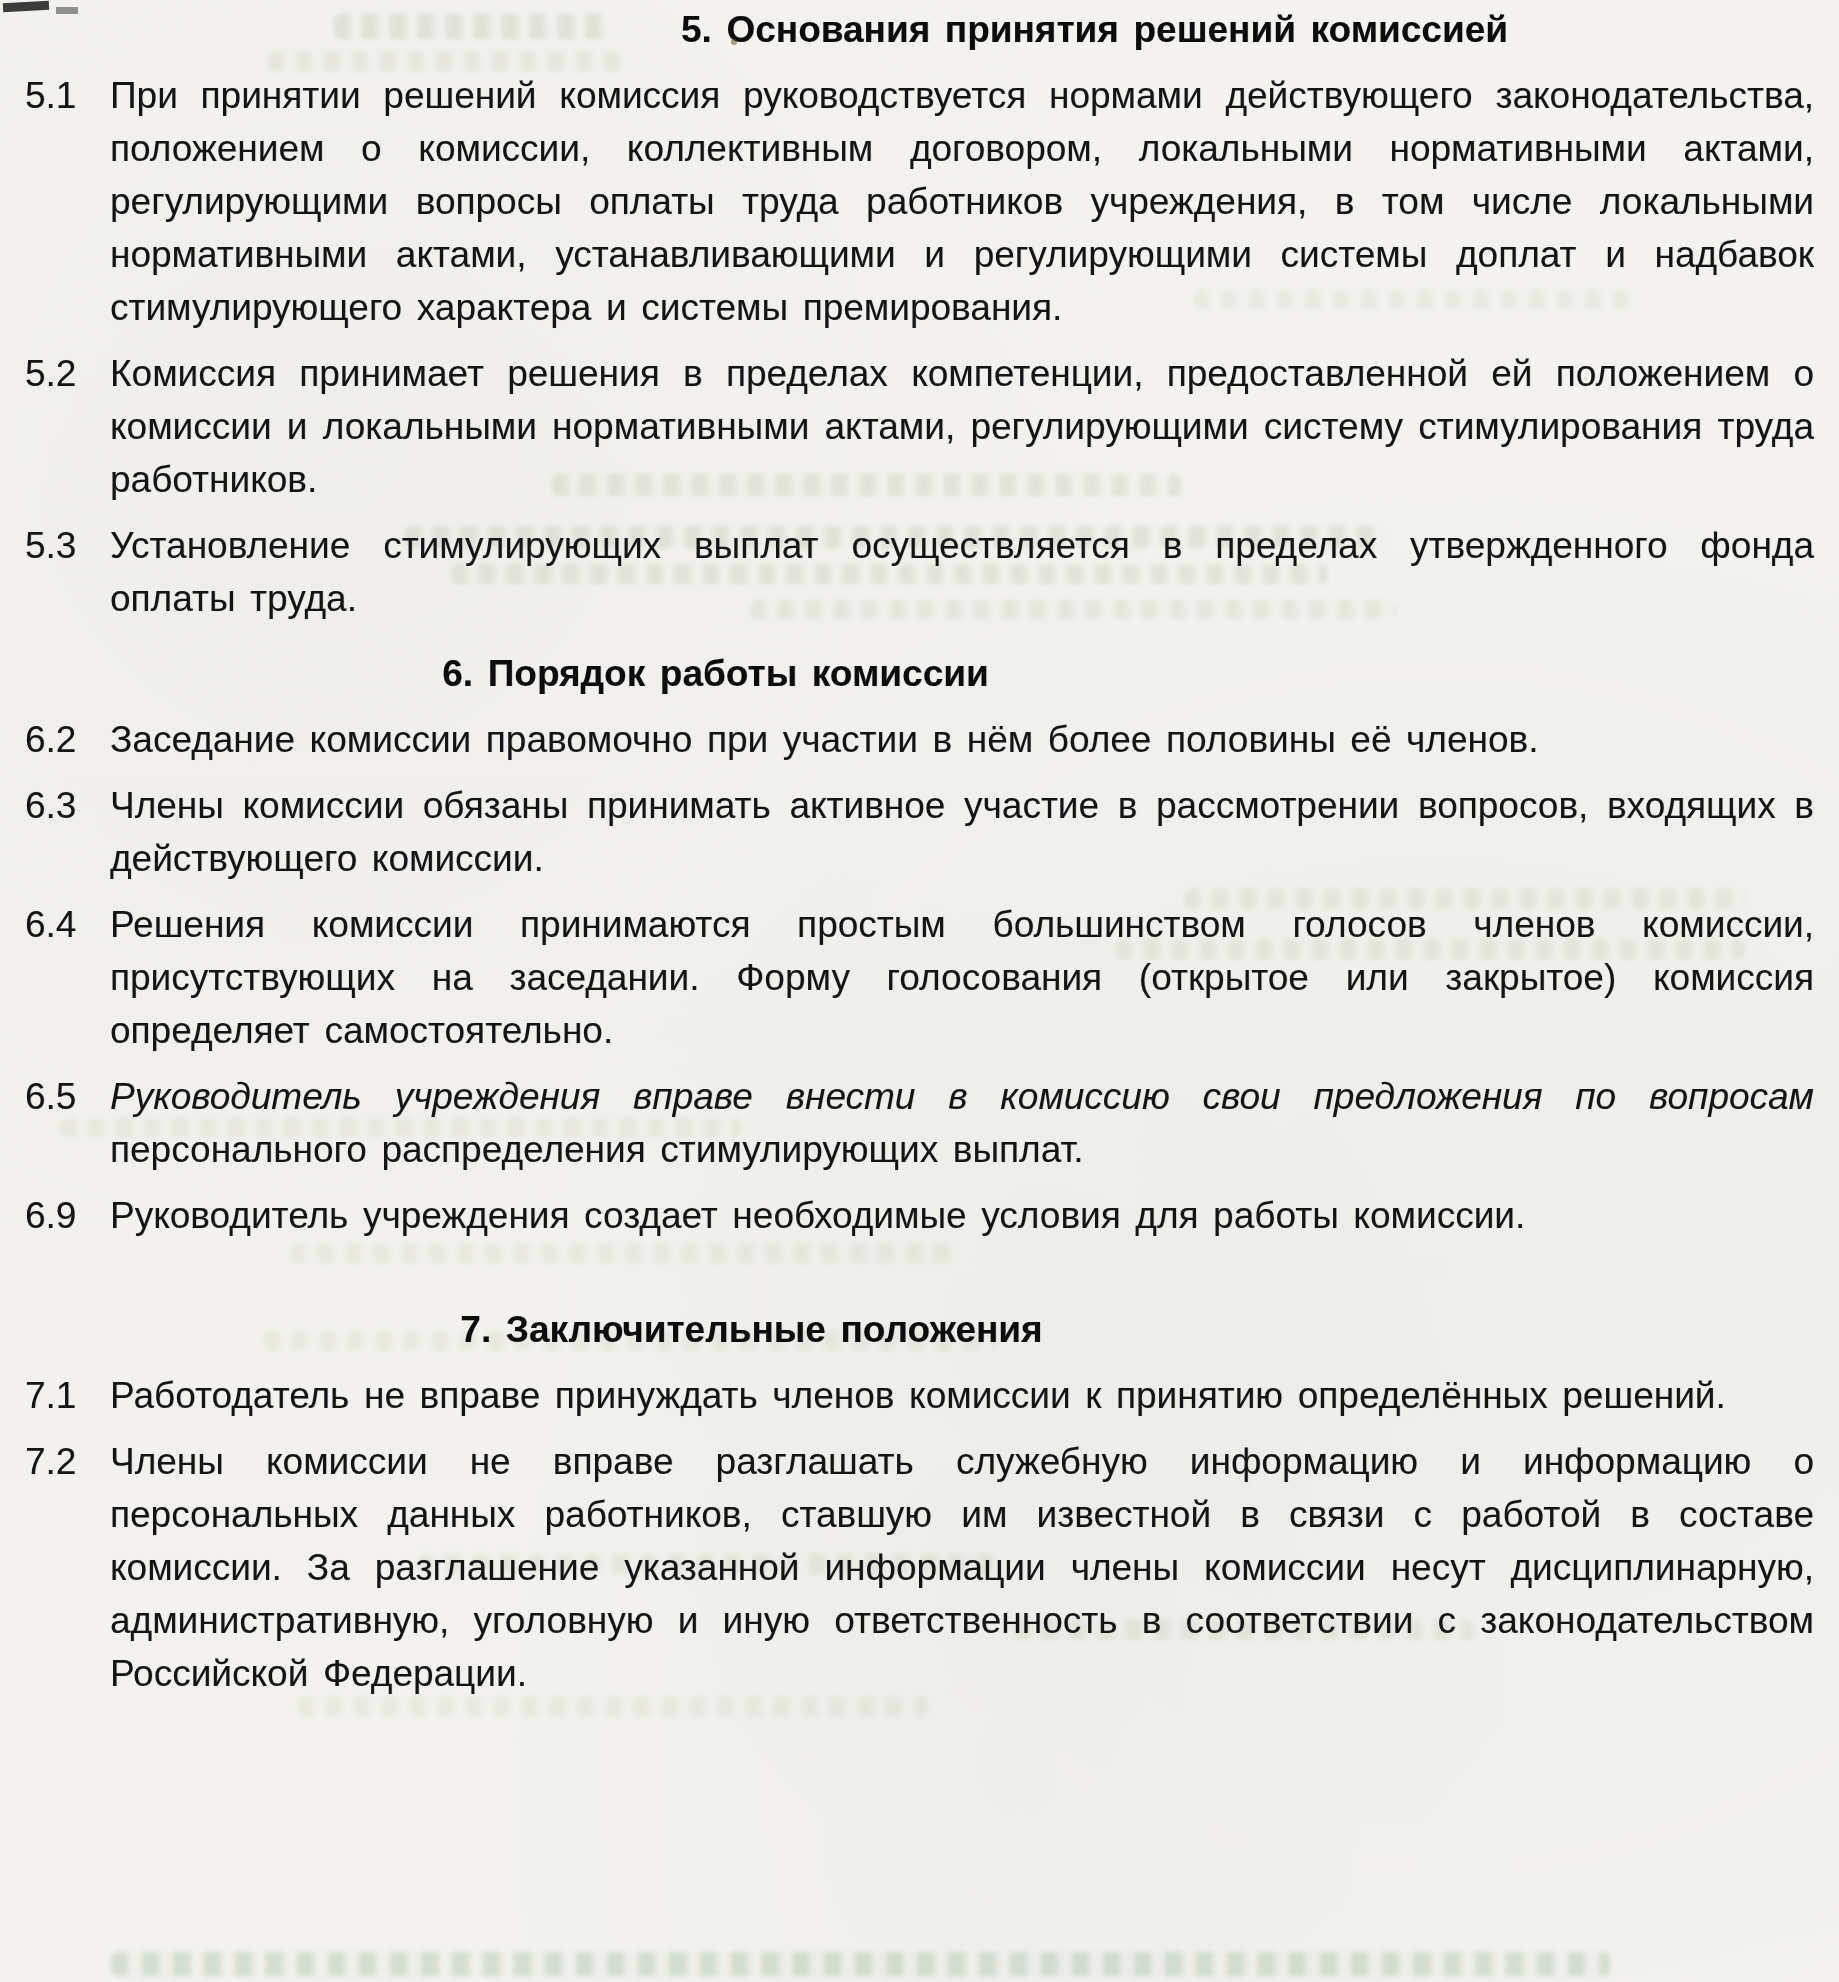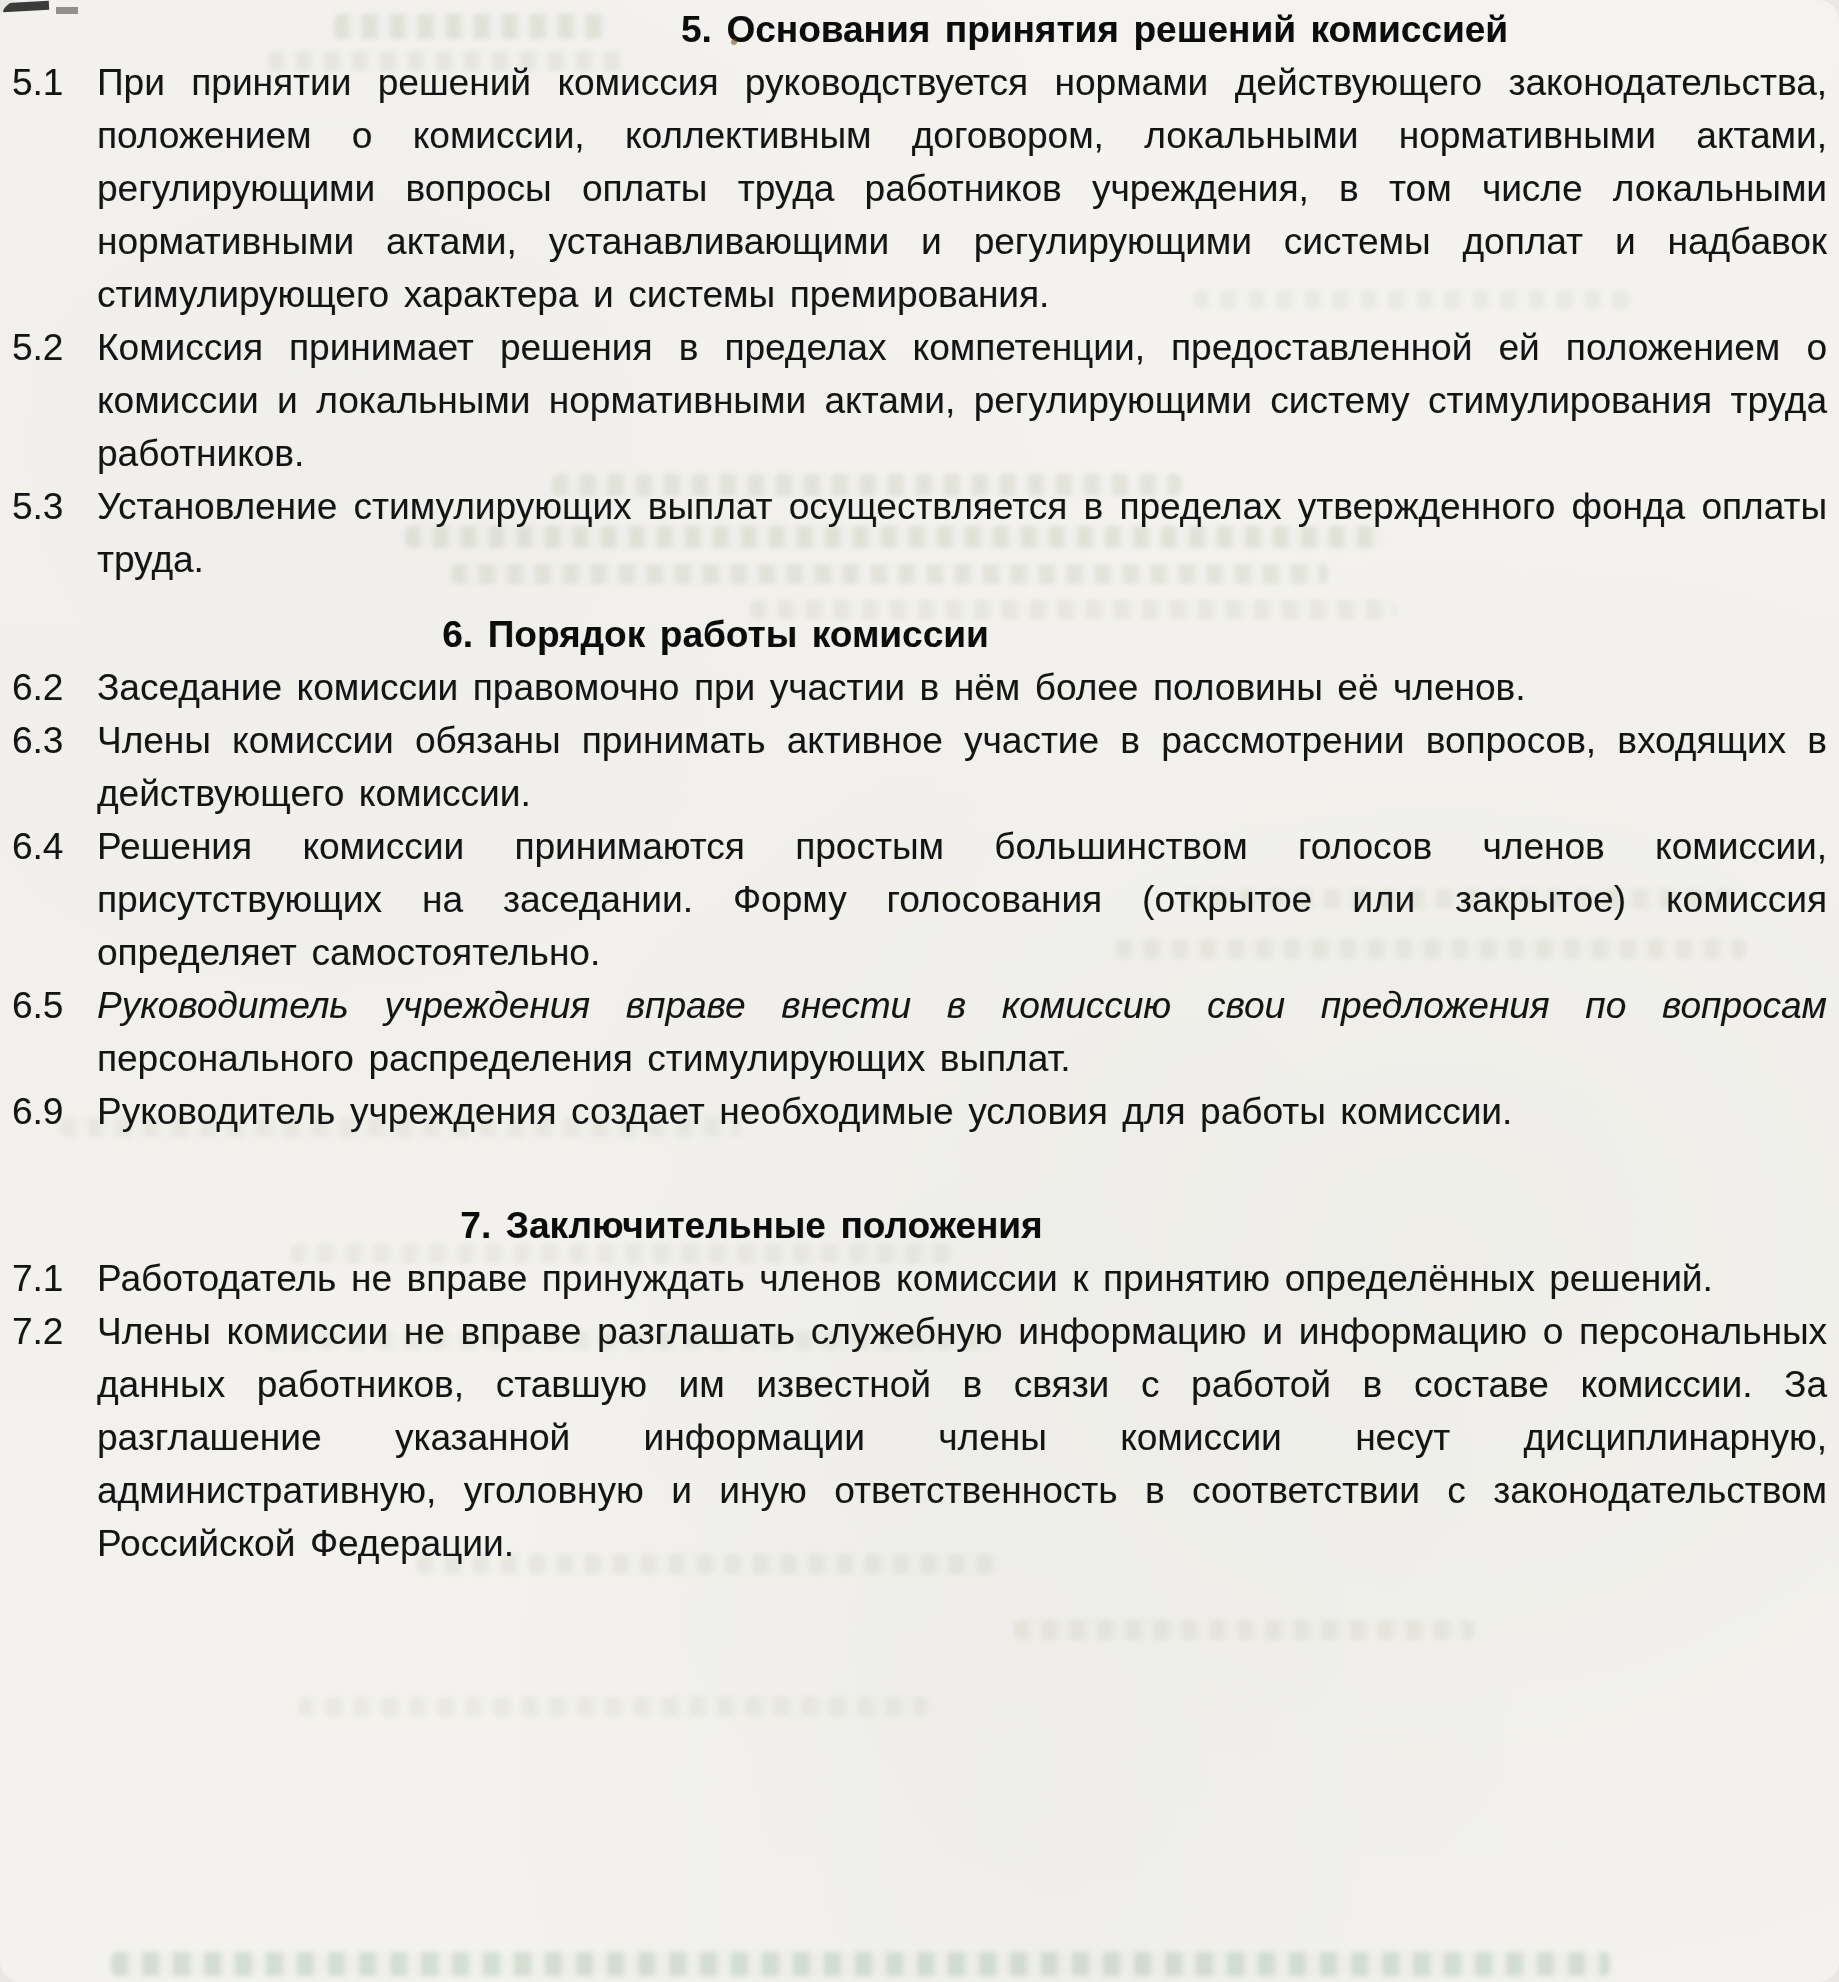--- a/index.html
+++ b/index.html
@@ -5,41 +5,40 @@
   html,body{margin:0;padding:0;}
   body{
     width:1839px;height:1982px;overflow:hidden;
     background:#e9e8e4;
     font-family:"Liberation Sans","DejaVu Sans",sans-serif;
   }
   .page{
     position:relative;width:1839px;height:1982px;overflow:hidden;
     background:linear-gradient(180deg,#f4f3f0 0%,#f2f1ed 55%,#f3f2ee 100%);
     color:#141414;
-    border-radius:21px;
   }
   
   .page::after{
     content:"";position:absolute;inset:0;pointer-events:none;
     background:
       radial-gradient(ellipse at 18% 22%, rgba(0,0,0,0.015), transparent 42%),
       radial-gradient(ellipse at 78% 64%, rgba(60,70,40,0.018), transparent 48%),
       radial-gradient(ellipse at 55% 90%, rgba(0,20,60,0.014), transparent 40%);
   }
   .doc{position:relative;padding:3.4px 12px 0 12px;z-index:2;}
   .heading{
     margin:0;font-size:37px;line-height:53px;font-weight:bold;text-align:center;
     color:#0c0c0c;word-spacing:4.3px;
     text-shadow:0.5px 0.4px 0.7px rgba(20,20,70,0.22);
   }
   .sec-0 .heading{transform:translateX(175px);}
   .sec-1 .heading{margin-top:22px;transform:translateX(-204px);}
   .sec-2 .heading{margin-top:61px;transform:translateX(-168px);}
   .item{
-    margin:0;font-size:37px;line-height:53px;
+    margin:13px;font-size:37px;line-height:53px;
     text-align:justify;text-justify:inter-word;
     padding-left:85px;text-indent:-85px;word-spacing:4.3px;
     text-shadow:0.5px 0.4px 0.7px rgba(20,20,70,0.20);
   }
   .num{display:inline-block;width:85px;text-indent:0;}
   .italic{font-style:italic;}
   
   .ghost{
     position:absolute;z-index:1;border-radius:6.8px;filter:blur(2.6px);
     background:repeating-linear-gradient(90deg,

